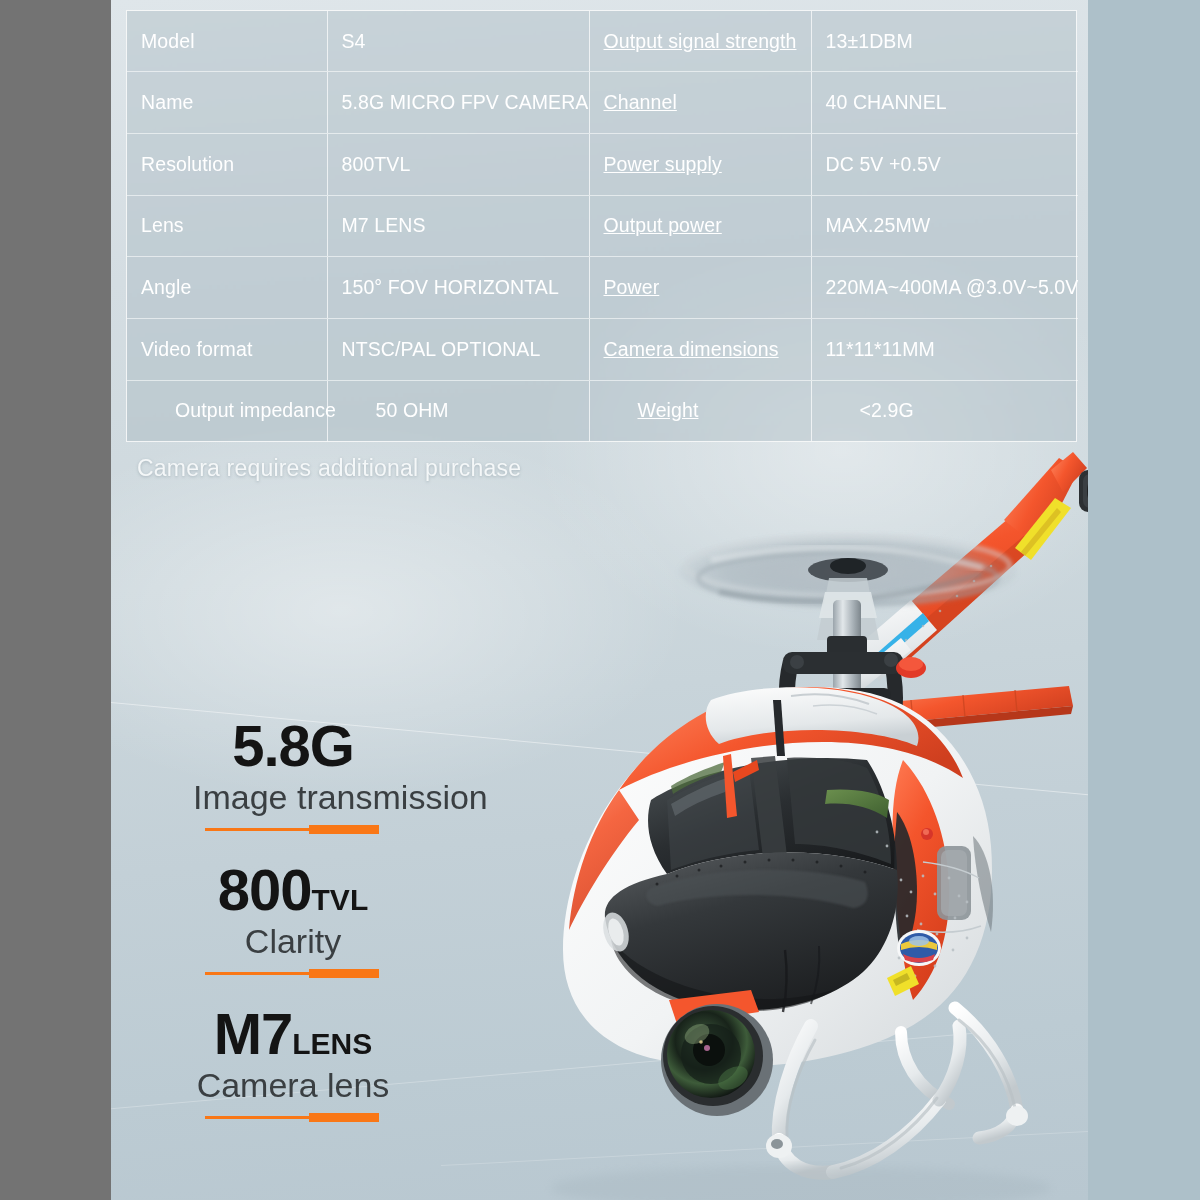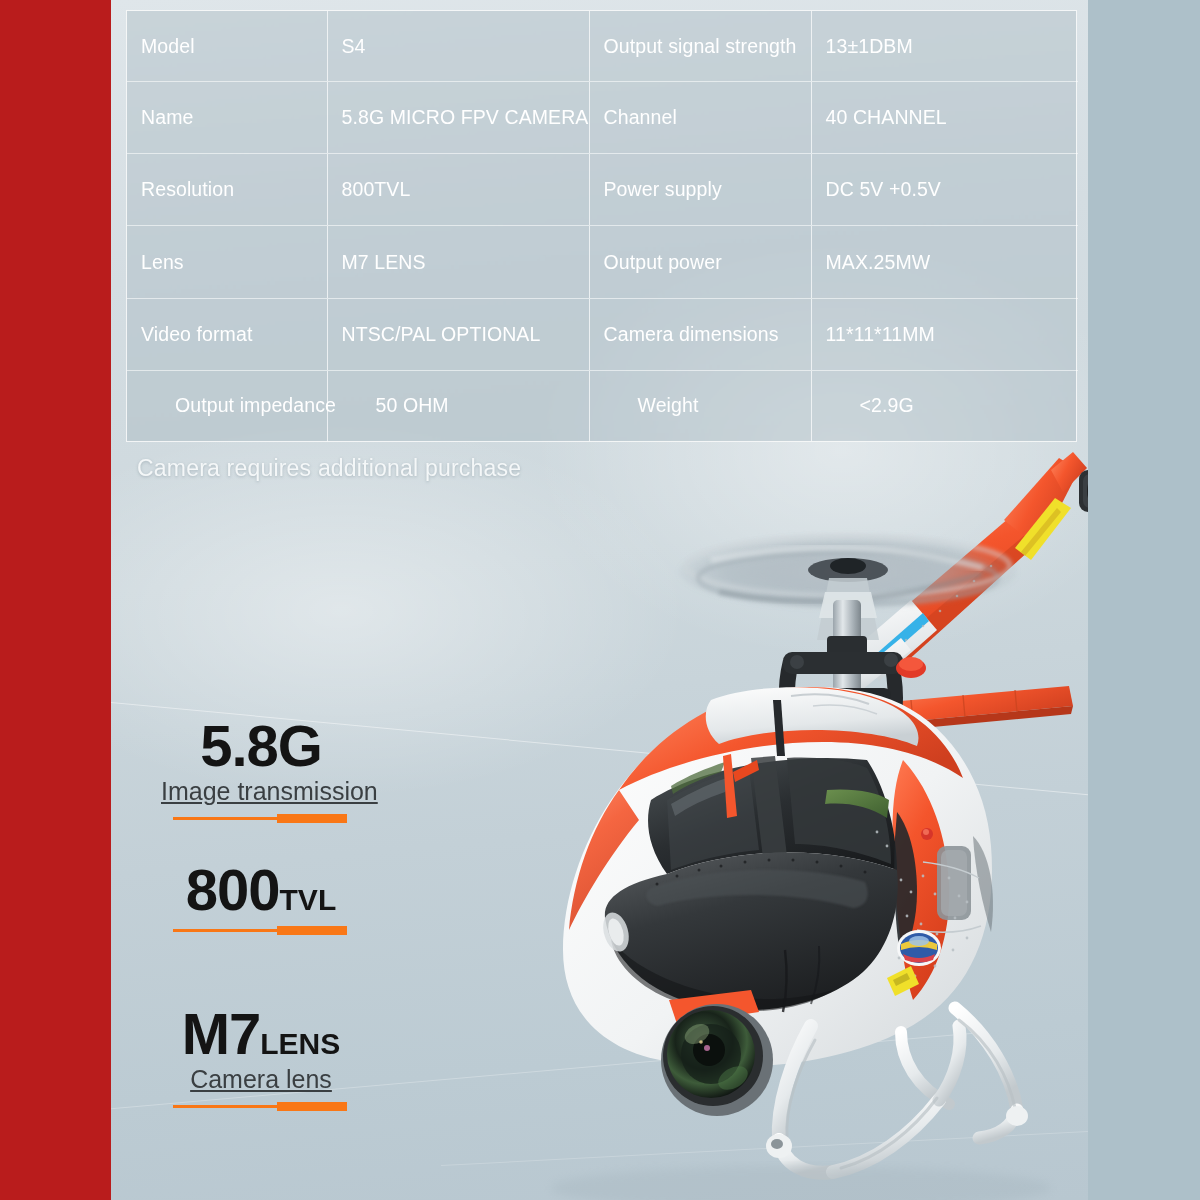--- a/index.html
+++ b/index.html
@@ -4,21 +4,21 @@
 <style>
   * { box-sizing: border-box; margin: 0; padding: 0; }
   html, body {
     width: 1200px; height: 1200px;
     font-family: "Liberation Sans", sans-serif;
     overflow: hidden;
   }
   body { background: #adc0c9; }
 
   
-  #page { position: relative; width: 1052px; height: 1200px; background: #b91c1c; }
+  #page { position: relative; width: 1052px; height: 1200px; background: #737373; }
 
   
   #panel {
     position: absolute; left: 111px; top: 0; width: 977px; height: 1200px;
     overflow: hidden;
     background:
       linear-gradient(175deg, #dfe6ea 0%, #d4dde2 22%, #cdd8dd 46%, #c3d0d7 68%, #bccbd3 86%, #b8c7d0 100%);
   }
   
   .streak { position: absolute; background: rgba(255,255,255,.45); height: 1px; transform-origin: 0 0; }
@@ -36,45 +36,44 @@
   }
   #spec-table table { width: 100%; height: 100%; border-collapse: collapse; table-layout: fixed; }
   #spec-table td {
     color: #ffffff; font-size: 19.5px; padding: 0 0 0 14px;
     border-bottom: 1px solid rgba(255,255,255,.55);
     white-space: nowrap; letter-spacing: .1px; vertical-align: middle;
   }
   #spec-table tr:last-child td { border-bottom: none; padding-left: 48px; }
   td.k1 { width: 200px; }
   td.v1 { width: 262px; border-left: 1px solid rgba(255,255,255,.70); margin-left: 44px; }
-  td.k2 { width: 222px; border-left: 1px solid rgba(255,255,255,.70); }
+  td.k2 { width: 222px; border-left: 1px solid rgba(255,255,255,.70); text-decoration: underline; }
   td.v2 { width: 267px; border-left: 1px solid rgba(255,255,255,.70); }
   
 
   
   #headline {
     position: absolute; left: 26px; top: 455px;
     color: #f4f7f8; font-size: 23px; font-weight: 400; letter-spacing: .2px;
     text-shadow: 0 1px 3px rgba(90,110,120,.35);
   }
 
   
-  .callout { position: absolute; width: 200px; text-align: center; }
+  .callout { position: absolute; width: 200px; text-align: center; margin-left: 32px; }
   #callout-0 { left: 50px; top: 718px; }
   #callout-1 { left: 50px; top: 862px; }
   #callout-2 { left: 50px; top: 1006px; }
   .co-big {
     font-size: 58px; font-weight: 700; color: #141414; line-height: .98;
     letter-spacing: -1px; white-space: nowrap;
   }
   .co-sup { font-size: 30px; font-weight: 700; letter-spacing: 0; }
   .co-sub {
-    font-size: 25px; color: #3a3f42; line-height: 1.25; margin-top: 1px;
+    font-size: 34px; color: #3a3f42; line-height: 1.25; margin-top: 1px;
     white-space: nowrap;
-    text-decoration: underline;
   }
   .co-rule { position: relative; height: 11px; margin-top: 6px; }
   .co-rule .bar {
     position: absolute; left: 12px; right: 14px; top: 4px; height: 3px;
     background: #f97716;
   }
   .co-rule .knob {
     position: absolute; right: 14px; top: 1px; width: 70px; height: 9px;
     background: #f97716;
   }
@@ -434,20 +433,26 @@
             <td class="k2">Power supply</td>
             <td class="v2">DC 5V +0.5V</td>
           </tr>
           <tr>
             <td class="k1">Lens</td>
             <td class="v1">M7 LENS</td>
             <td class="k2">Output power</td>
             <td class="v2">MAX.25MW</td>
           </tr>
           <tr>
+            <td class="k1">Angle</td>
+            <td class="v1">150° FOV HORIZONTAL</td>
+            <td class="k2">Power</td>
+            <td class="v2">220MA~400MA @3.0V~5.0V</td>
+          </tr>
+          <tr>
             <td class="k1">Video format</td>
             <td class="v1">NTSC/PAL OPTIONAL</td>
             <td class="k2">Camera dimensions</td>
             <td class="v2">11*11*11MM</td>
           </tr>
           <tr>
             <td class="k1">Output impedance</td>
             <td class="v1">50 OHM</td>
             <td class="k2">Weight</td>
             <td class="v2">&lt;2.9G</td>
@@ -462,20 +467,21 @@
       <div class="co-big"><span>5.8G</span><span class="co-sup"></span></div>
       <div class="co-sub">Image transmission</div>
       <div class="co-rule">
           <span class="bar"></span>
           <span class="knob"></span>
         </div>
     </div>
 
     <div class="callout" id="callout-1">
       <div class="co-big"><span>800</span><span class="co-sup">TVL</span></div>
+      <div class="co-sub">Clarity</div>
       <div class="co-rule">
           <span class="bar"></span>
           <span class="knob"></span>
         </div>
     </div>
 
     <div class="callout" id="callout-2">
       <div class="co-big"><span>M7</span><span class="co-sup">LENS</span></div>
       <div class="co-sub">Camera lens</div>
       <div class="co-rule">

